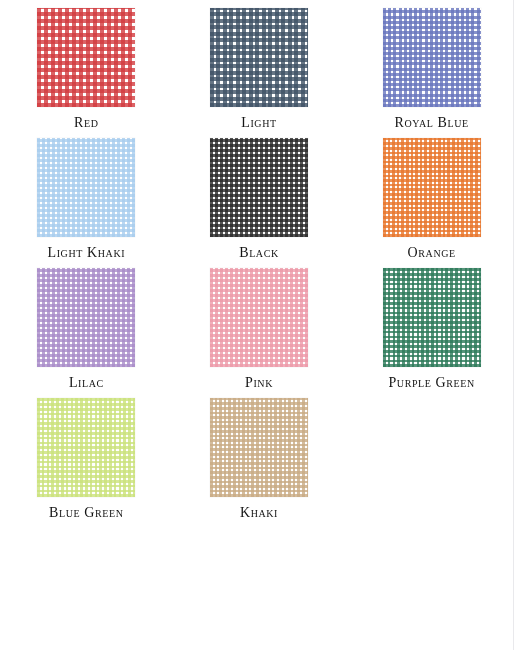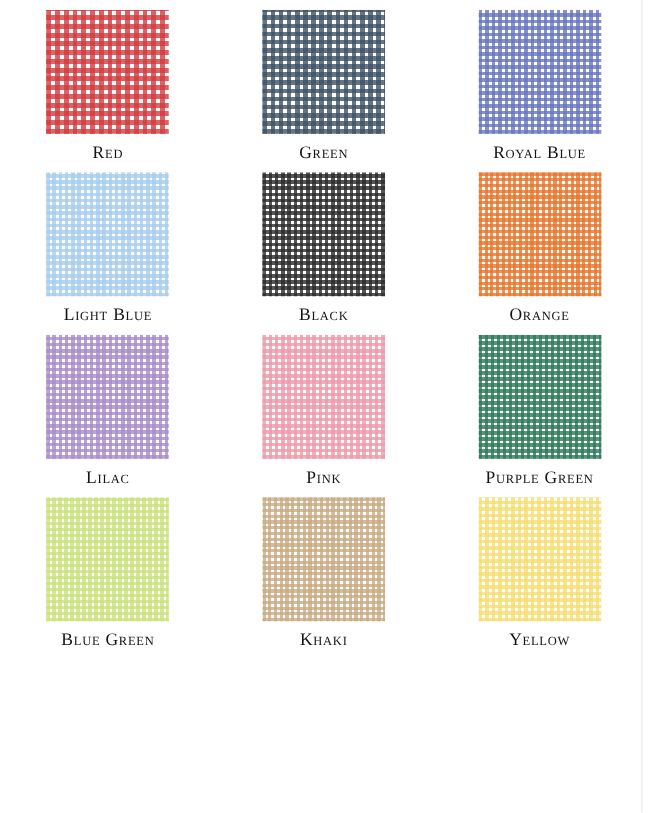--- a/index.html
+++ b/index.html
@@ -71,29 +71,29 @@
 
 <div class="page-edge"></div>
 
 <div class="swatch-grid">
     <div class="swatch-cell">
       <div class="swatch" style="background-image: repeating-linear-gradient(90deg, rgba(210, 59, 63, 0.8) 0px, rgba(210, 59, 63, 0.8) 3.92px, rgba(210, 59, 63, 0) 3.92px, rgba(210, 59, 63, 0) 7px), repeating-linear-gradient(0deg, rgba(210, 59, 63, 0.8) 0px, rgba(210, 59, 63, 0.8) 3.92px, rgba(210, 59, 63, 0) 3.92px, rgba(210, 59, 63, 0) 7px);"></div>
       <div class="swatch-label">Red</div>
     </div>
     <div class="swatch-cell">
       <div class="swatch" style="background-image: repeating-linear-gradient(90deg, rgba(63, 82, 102, 0.8) 0px, rgba(63, 82, 102, 0.8) 3.64px, rgba(63, 82, 102, 0) 3.64px, rgba(63, 82, 102, 0) 6.5px), repeating-linear-gradient(0deg, rgba(63, 82, 102, 0.8) 0px, rgba(63, 82, 102, 0.8) 3.64px, rgba(63, 82, 102, 0) 3.64px, rgba(63, 82, 102, 0) 6.5px);"></div>
-      <div class="swatch-label">Green</div>
+      <div class="swatch-label">Light</div>
     </div>
     <div class="swatch-cell">
       <div class="swatch" style="background-image: repeating-linear-gradient(90deg, rgba(105, 118, 190, 0.8) 0px, rgba(105, 118, 190, 0.8) 2.91px, rgba(105, 118, 190, 0) 2.91px, rgba(105, 118, 190, 0) 5.2px), repeating-linear-gradient(0deg, rgba(105, 118, 190, 0.8) 0px, rgba(105, 118, 190, 0.8) 2.91px, rgba(105, 118, 190, 0) 2.91px, rgba(105, 118, 190, 0) 5.2px);"></div>
       <div class="swatch-label">Royal Blue</div>
     </div>
     <div class="swatch-cell">
       <div class="swatch" style="background-image: repeating-linear-gradient(90deg, rgba(168, 205, 238, 0.8) 0px, rgba(168, 205, 238, 0.8) 2.8px, rgba(168, 205, 238, 0) 2.8px, rgba(168, 205, 238, 0) 5px), repeating-linear-gradient(0deg, rgba(168, 205, 238, 0.8) 0px, rgba(168, 205, 238, 0.8) 2.8px, rgba(168, 205, 238, 0) 2.8px, rgba(168, 205, 238, 0) 5px);"></div>
-      <div class="swatch-label">Light Blue</div>
+      <div class="swatch-label">Light Khaki</div>
     </div>
     <div class="swatch-cell">
       <div class="swatch" style="background-image: repeating-linear-gradient(90deg, rgba(43, 43, 43, 0.8) 0px, rgba(43, 43, 43, 0.8) 2.8px, rgba(43, 43, 43, 0) 2.8px, rgba(43, 43, 43, 0) 5px), repeating-linear-gradient(0deg, rgba(43, 43, 43, 0.8) 0px, rgba(43, 43, 43, 0.8) 2.8px, rgba(43, 43, 43, 0) 2.8px, rgba(43, 43, 43, 0) 5px);"></div>
       <div class="swatch-label">Black</div>
     </div>
     <div class="swatch-cell">
       <div class="swatch" style="background-image: repeating-linear-gradient(90deg, rgba(232, 118, 44, 0.8) 0px, rgba(232, 118, 44, 0.8) 2.58px, rgba(232, 118, 44, 0) 2.58px, rgba(232, 118, 44, 0) 4.6px), repeating-linear-gradient(0deg, rgba(232, 118, 44, 0.8) 0px, rgba(232, 118, 44, 0.8) 2.58px, rgba(232, 118, 44, 0) 2.58px, rgba(232, 118, 44, 0) 4.6px);"></div>
       <div class="swatch-label">Orange</div>
     </div>
     <div class="swatch-cell">
@@ -109,17 +109,13 @@
       <div class="swatch-label">Purple Green</div>
     </div>
     <div class="swatch-cell">
       <div class="swatch" style="background-image: repeating-linear-gradient(90deg, rgba(203, 226, 124, 0.8) 0px, rgba(203, 226, 124, 0.8) 2.69px, rgba(203, 226, 124, 0) 2.69px, rgba(203, 226, 124, 0) 4.8px), repeating-linear-gradient(0deg, rgba(203, 226, 124, 0.8) 0px, rgba(203, 226, 124, 0.8) 2.69px, rgba(203, 226, 124, 0) 2.69px, rgba(203, 226, 124, 0) 4.8px);"></div>
       <div class="swatch-label">Blue Green</div>
     </div>
     <div class="swatch-cell">
       <div class="swatch" style="background-image: repeating-linear-gradient(90deg, rgba(201, 171, 132, 0.8) 0px, rgba(201, 171, 132, 0.8) 2.58px, rgba(201, 171, 132, 0) 2.58px, rgba(201, 171, 132, 0) 4.6px), repeating-linear-gradient(0deg, rgba(201, 171, 132, 0.8) 0px, rgba(201, 171, 132, 0.8) 2.58px, rgba(201, 171, 132, 0) 2.58px, rgba(201, 171, 132, 0) 4.6px);"></div>
       <div class="swatch-label">Khaki</div>
     </div>
-    <div class="swatch-cell">
-      <div class="swatch" style="background-image: repeating-linear-gradient(90deg, rgba(246, 222, 116, 0.8) 0px, rgba(246, 222, 116, 0.8) 2.91px, rgba(246, 222, 116, 0) 2.91px, rgba(246, 222, 116, 0) 5.2px), repeating-linear-gradient(0deg, rgba(246, 222, 116, 0.8) 0px, rgba(246, 222, 116, 0.8) 2.91px, rgba(246, 222, 116, 0) 2.91px, rgba(246, 222, 116, 0) 5.2px);"></div>
-      <div class="swatch-label">Yellow</div>
-    </div>
   </div>
 
 </body></html>

